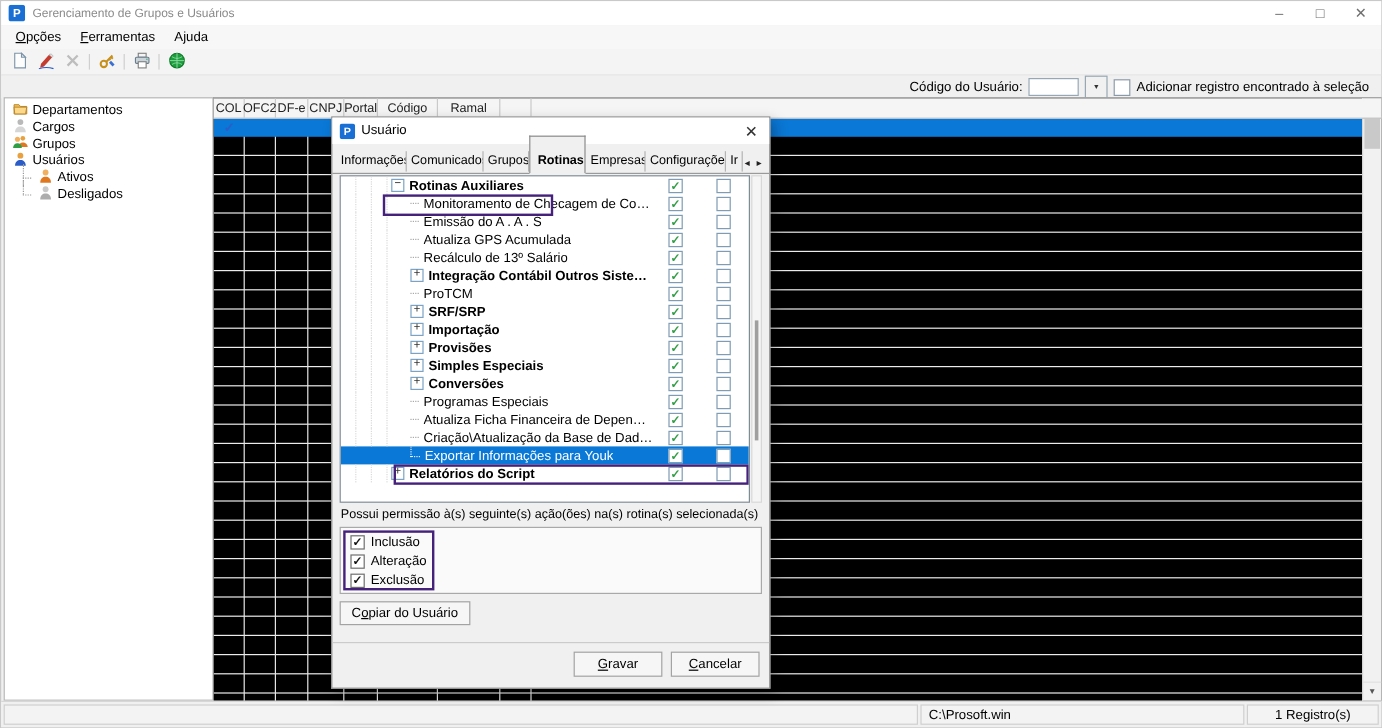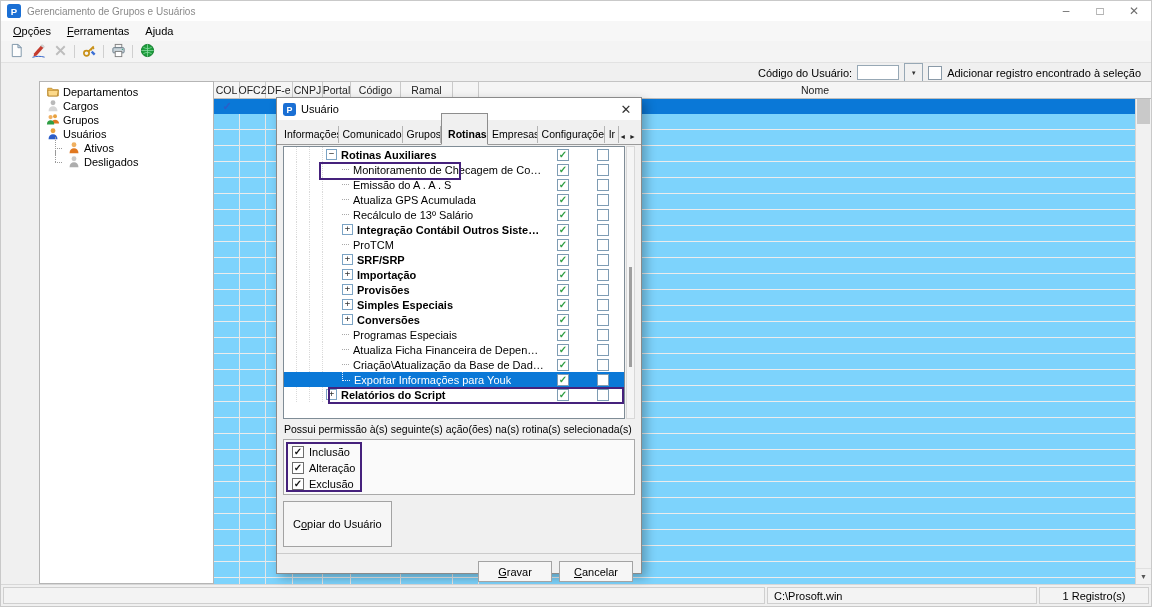--- a/index.html
+++ b/index.html
@@ -21,30 +21,30 @@
   .tool{width:22px;height:19px;display:flex;align-items:center;justify-content:center;background:none;border:none;padding:0;}
   .tool svg{width:15px;height:15px;}
   .tsep{width:1px;height:13px;background:#cfcfcf;margin:0 3px;}
   #filterrow{height:19px;display:flex;align-items:center;justify-content:flex-end;padding-right:10px;gap:5px;background:#f0f0f0;}
   #codigo-input{width:42px;height:15px;border:1px solid #97a8b5;background:#fff;font-size:11px;padding:0 2px;box-sizing:border-box;}
   #codigo-drop{width:17px;height:17px;border:1px solid #97a8b5;background:#f1f1f1;font-size:6px;color:#333;
                display:flex;align-items:center;justify-content:center;}
   .cb13{width:12px;height:12px;border:1px solid #8a9aa8;background:#fff;display:inline-flex;align-items:center;justify-content:center;flex:none;}
 
   
-  #main{position:absolute;left:0;right:0;top:80px;bottom:22px;display:flex;margin-left:36px;}
+  #main{position:absolute;left:0;right:0;top:80px;bottom:22px;display:flex;}
   #sidebar{width:175px;margin-left:2px;background:#fff;border:1px solid #b5b5b5;box-sizing:border-box;padding-top:3px;}
   .side-item{display:flex;align-items:center;height:14px;padding-left:6px;gap:3px;}
   .side-item svg{width:14px;height:13px;flex:none;}
   .side-conn{position:relative;width:11px;height:14px;flex:none;margin-left:7px;}
   .side-conn::before{content:"";position:absolute;left:2px;top:-4px;bottom:0;border-left:1px dotted #9a9a9a;}
   .side-conn.last::before{bottom:7px;}
   .side-conn::after{content:"";position:absolute;left:2px;top:7px;width:7px;border-top:1px dotted #9a9a9a;}
 
-  #grid{flex:1;position:relative;background:#7dd3fc;border-top:1px solid #c4c4c4;box-sizing:border-box;}
+  #grid{flex:1;position:relative;background:#000000;border-top:1px solid #c4c4c4;box-sizing:border-box;}
   #grid-header{height:16px;display:flex;background:#f5f5f5;border-bottom:1px solid #bdbdbd;position:relative;z-index:2;}
   .gh-cell{border-right:1px solid #cacaca;display:flex;align-items:center;justify-content:center;
            font-size:10.5px;color:#222;box-sizing:border-box;flex:none;}
   .gh-cell.flex{flex:1;border-right:none;}
   #grid-body{position:absolute;left:0;right:16px;top:16px;bottom:0;overflow:hidden;}
   #sel-row{height:16px;background:#0a78d7;display:flex;align-items:center;position:relative;z-index:1;}
   .sel-check{width:26px;text-align:center;color:#2b5dc8;font-weight:bold;font-size:11px;}
   .grow{height:16px;border-bottom:1px solid #ececec;box-sizing:border-box;}
   .vline{position:absolute;top:16px;bottom:0;width:1px;background:#e6e6e6;}
   #grid-vscroll{position:absolute;right:0;top:0;bottom:0;width:16px;background:#f1f1f1;border-left:1px solid #d5d5d5;box-sizing:border-box;}
@@ -96,21 +96,21 @@
   .trow.selected .lconn{border-color:#e6eefc;}
   .cbx{width:12px;height:12px;background:#fff;border:1px solid #7e9cb4;display:flex;align-items:center;justify-content:center;
        font-size:10px;font-weight:bold;color:#2f9e44;box-sizing:border-box;}
   .annot{position:absolute;border:2px solid #45217c;pointer-events:none;box-sizing:border-box;}
   #actions-box{margin:2px 6px 0;border:1px solid #a9a9a9;background:#fafafa;height:56px;flex:none;
                position:relative;padding:4px 0 0 8px;box-sizing:border-box;}
   .acb-row{display:flex;align-items:center;gap:5px;height:15px;margin-bottom:1px;}
   .acb{width:12px;height:12px;border:1px solid #6e6e6e;background:#fff;display:flex;align-items:center;justify-content:center;
        font-size:10px;font-weight:bold;color:#111;box-sizing:border-box;}
   #copy-row{padding:6px;flex:none;}
-  #copy-btn{padding:16px 9px;border:1px solid #a3a3a3;background:#f6f6f6;font-size:11px;font-family:inherit;}
+  #copy-btn{padding:3px 9px;border:1px solid #a3a3a3;background:#f6f6f6;font-size:11px;font-family:inherit;}
   #dlg-footer{margin-top:auto;border-top:1px solid #cbcbcb;display:flex;justify-content:flex-end;gap:7px;padding:7px 8px 9px;flex:none;}
   .btn{width:74px;height:21px;border:1px solid #a3a3a3;background:#f6f6f6;font-size:11px;font-family:inherit;
        display:flex;align-items:center;justify-content:center;}
 </style>
 </head>
 <body>
 
 <div id="window">
 
   <div id="titlebar">
@@ -236,21 +236,20 @@
     <div id="grid">
       <div id="grid-header">
           <span class="gh-cell" style="width: 26px;">COL</span>
           <span class="gh-cell" style="width: 26px;">OFC2</span>
           <span class="gh-cell" style="width: 27px;">DF-e</span>
           <span class="gh-cell" style="width: 30px;">CNPJ</span>
           <span class="gh-cell" style="width: 28px;">Portal</span>
           <span class="gh-cell" style="width: 50px;">Código</span>
           <span class="gh-cell" style="width: 52px;">Ramal</span>
           <span class="gh-cell" style="width: 26px;"></span>
-          <span class="gh-cell flex">Nome</span>
         </div>
       <div id="grid-body">
           <div id="sel-row">
             <span class="sel-check">✓</span>
           </div>
           <div class="grow"></div>
           <div class="grow"></div>
           <div class="grow"></div>
           <div class="grow"></div>
           <div class="grow"></div>

